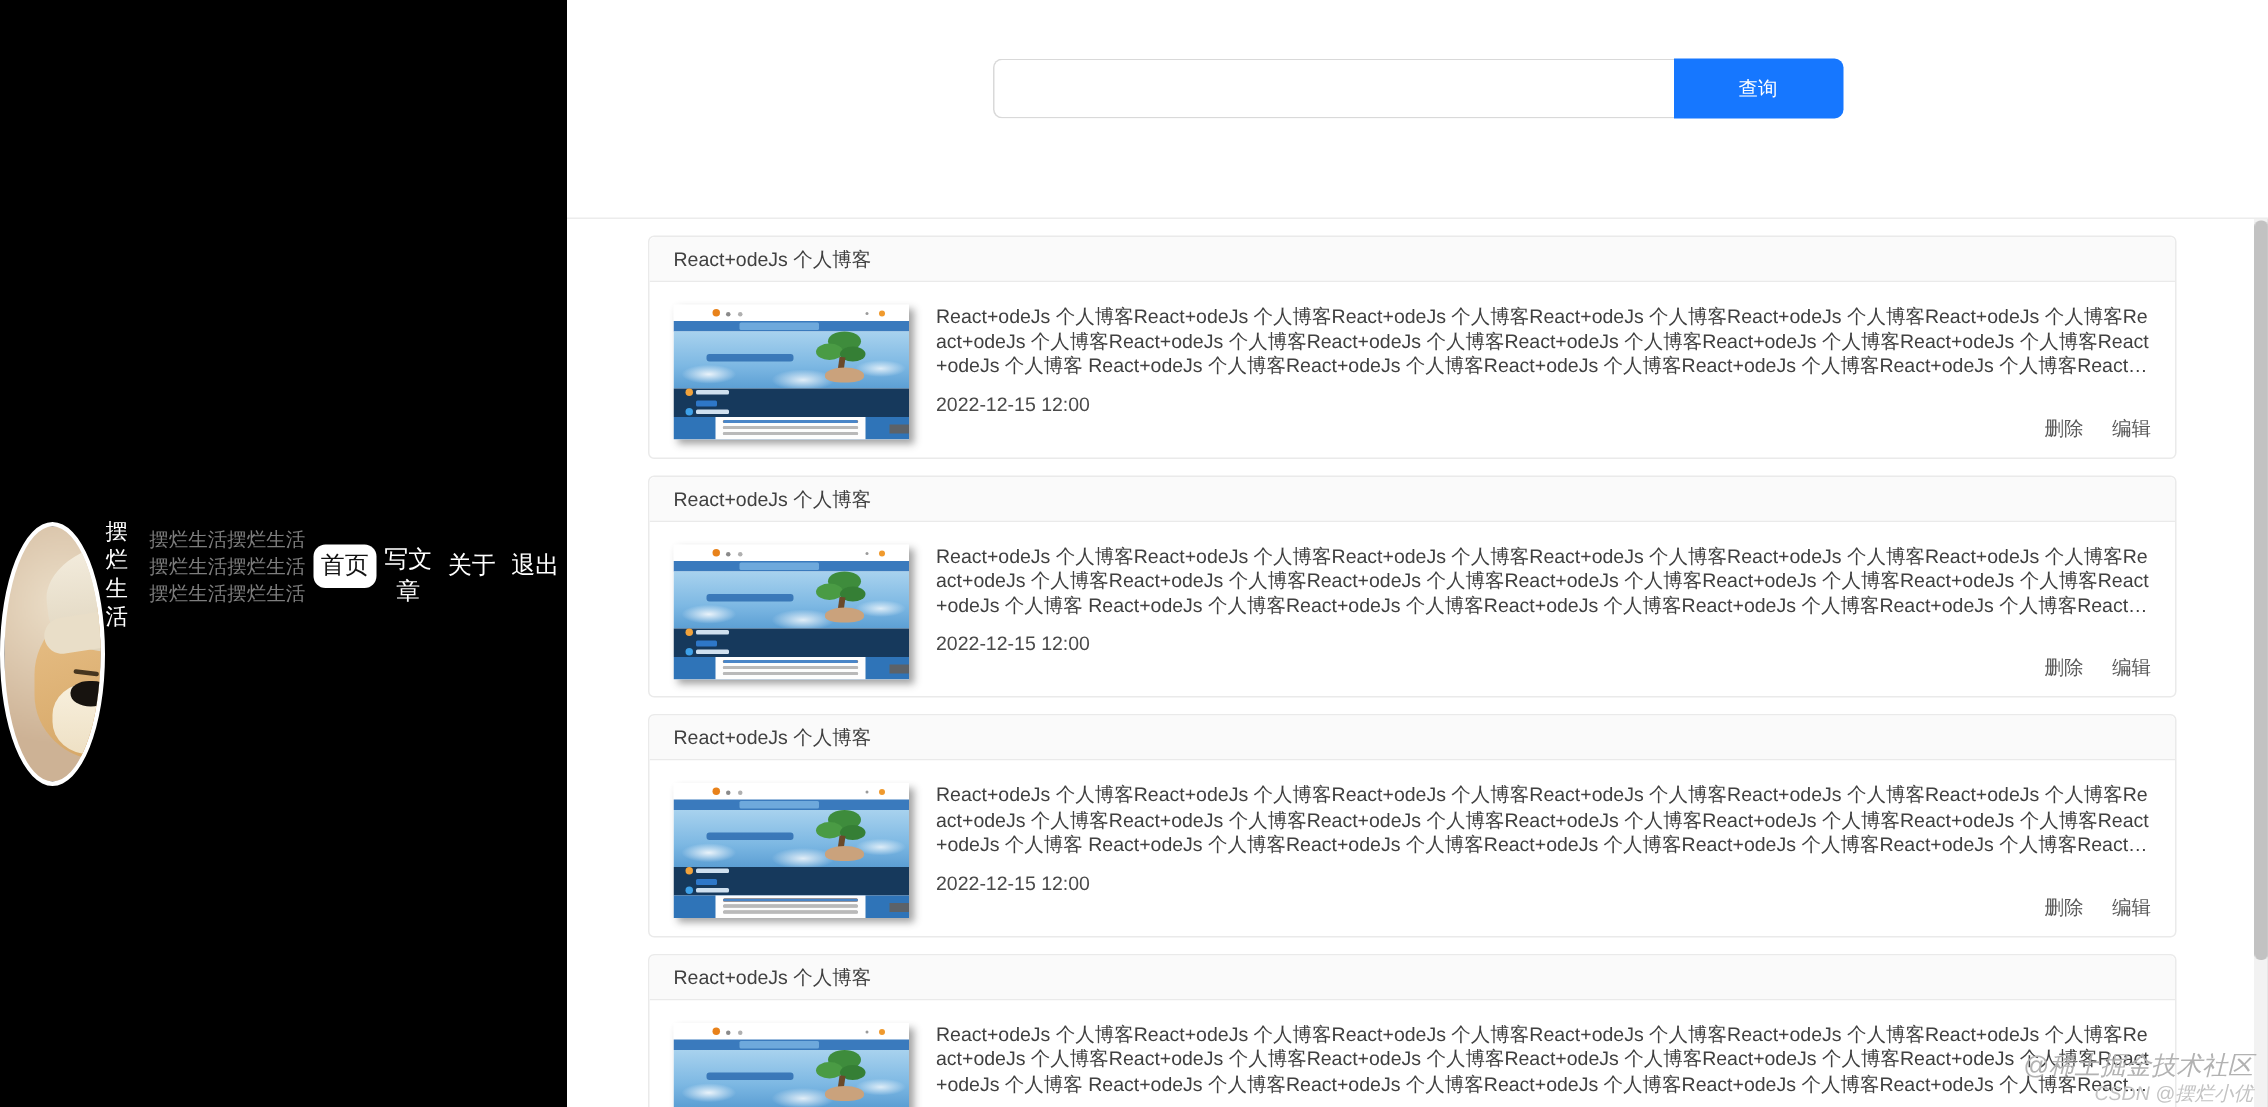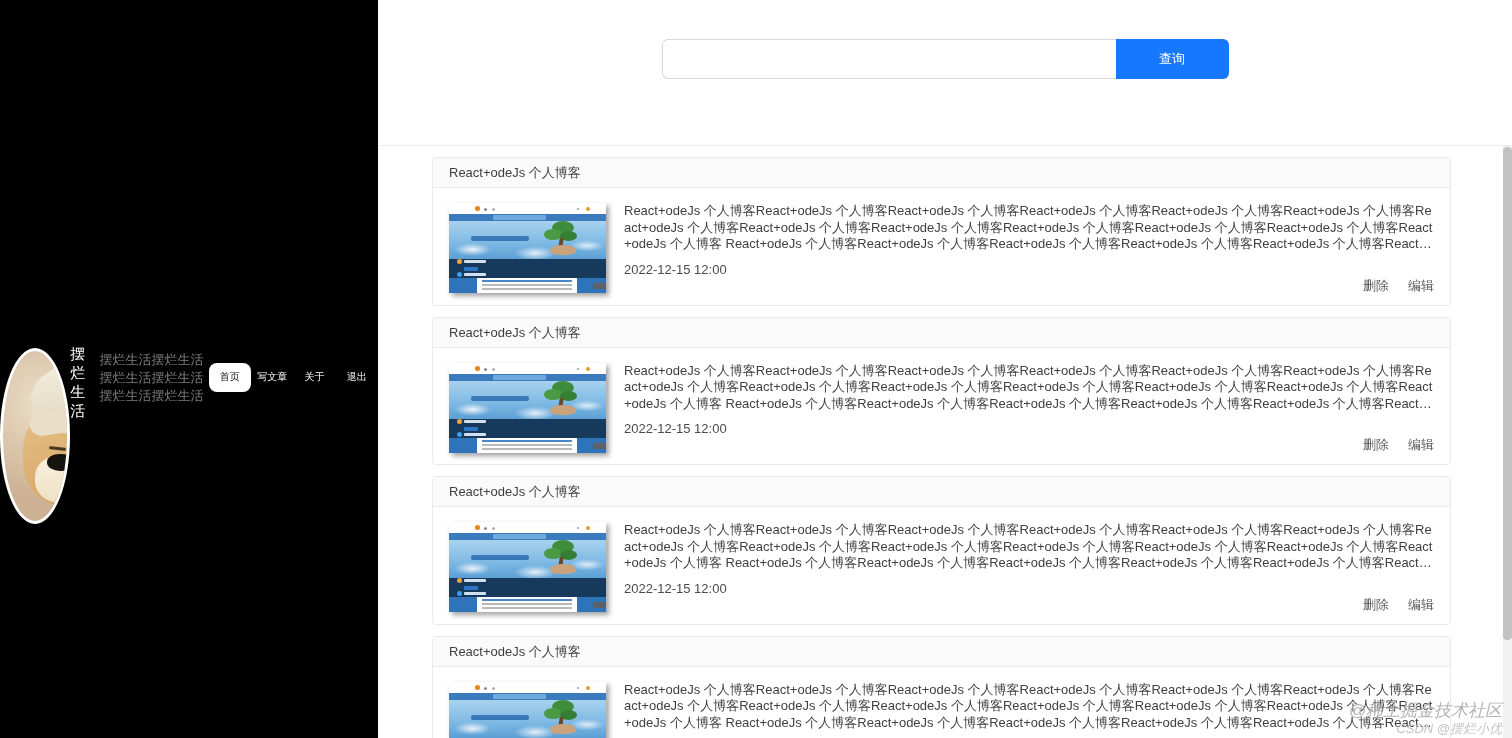--- a/index.html
+++ b/index.html
@@ -54,21 +54,21 @@
   .profile-name { color: #fff; font-size: 15px; margin-top: 27px; letter-spacing: 1px; }
   .profile-bio {
     width: 302px; margin-top: 17px;
     color: #7e7e7e; font-size: 13px; line-height: 18px;
     text-align: center; max-height: 54px; overflow: hidden;
     word-break: break-all;
   }
   .nav-btn {
     width: 112px; height: 29px; margin-top: 16px;
     border: none; border-radius: 8px; background: transparent;
-    color: #fff; font-size: 10px; cursor: pointer;
+    color: #fff; font-size: 16px; cursor: pointer;
     font-family: "Liberation Sans", sans-serif;
   }
   .nav-btn.active { background: #fff; color: #111; }
 
   
   .main { margin-left: 378px; height: 738px; position: relative; background: #fff; }
   .search-section {
     height: 146px; border-bottom: 1px solid #ececec;
     display: flex; justify-content: center; align-items: flex-start;
   }

